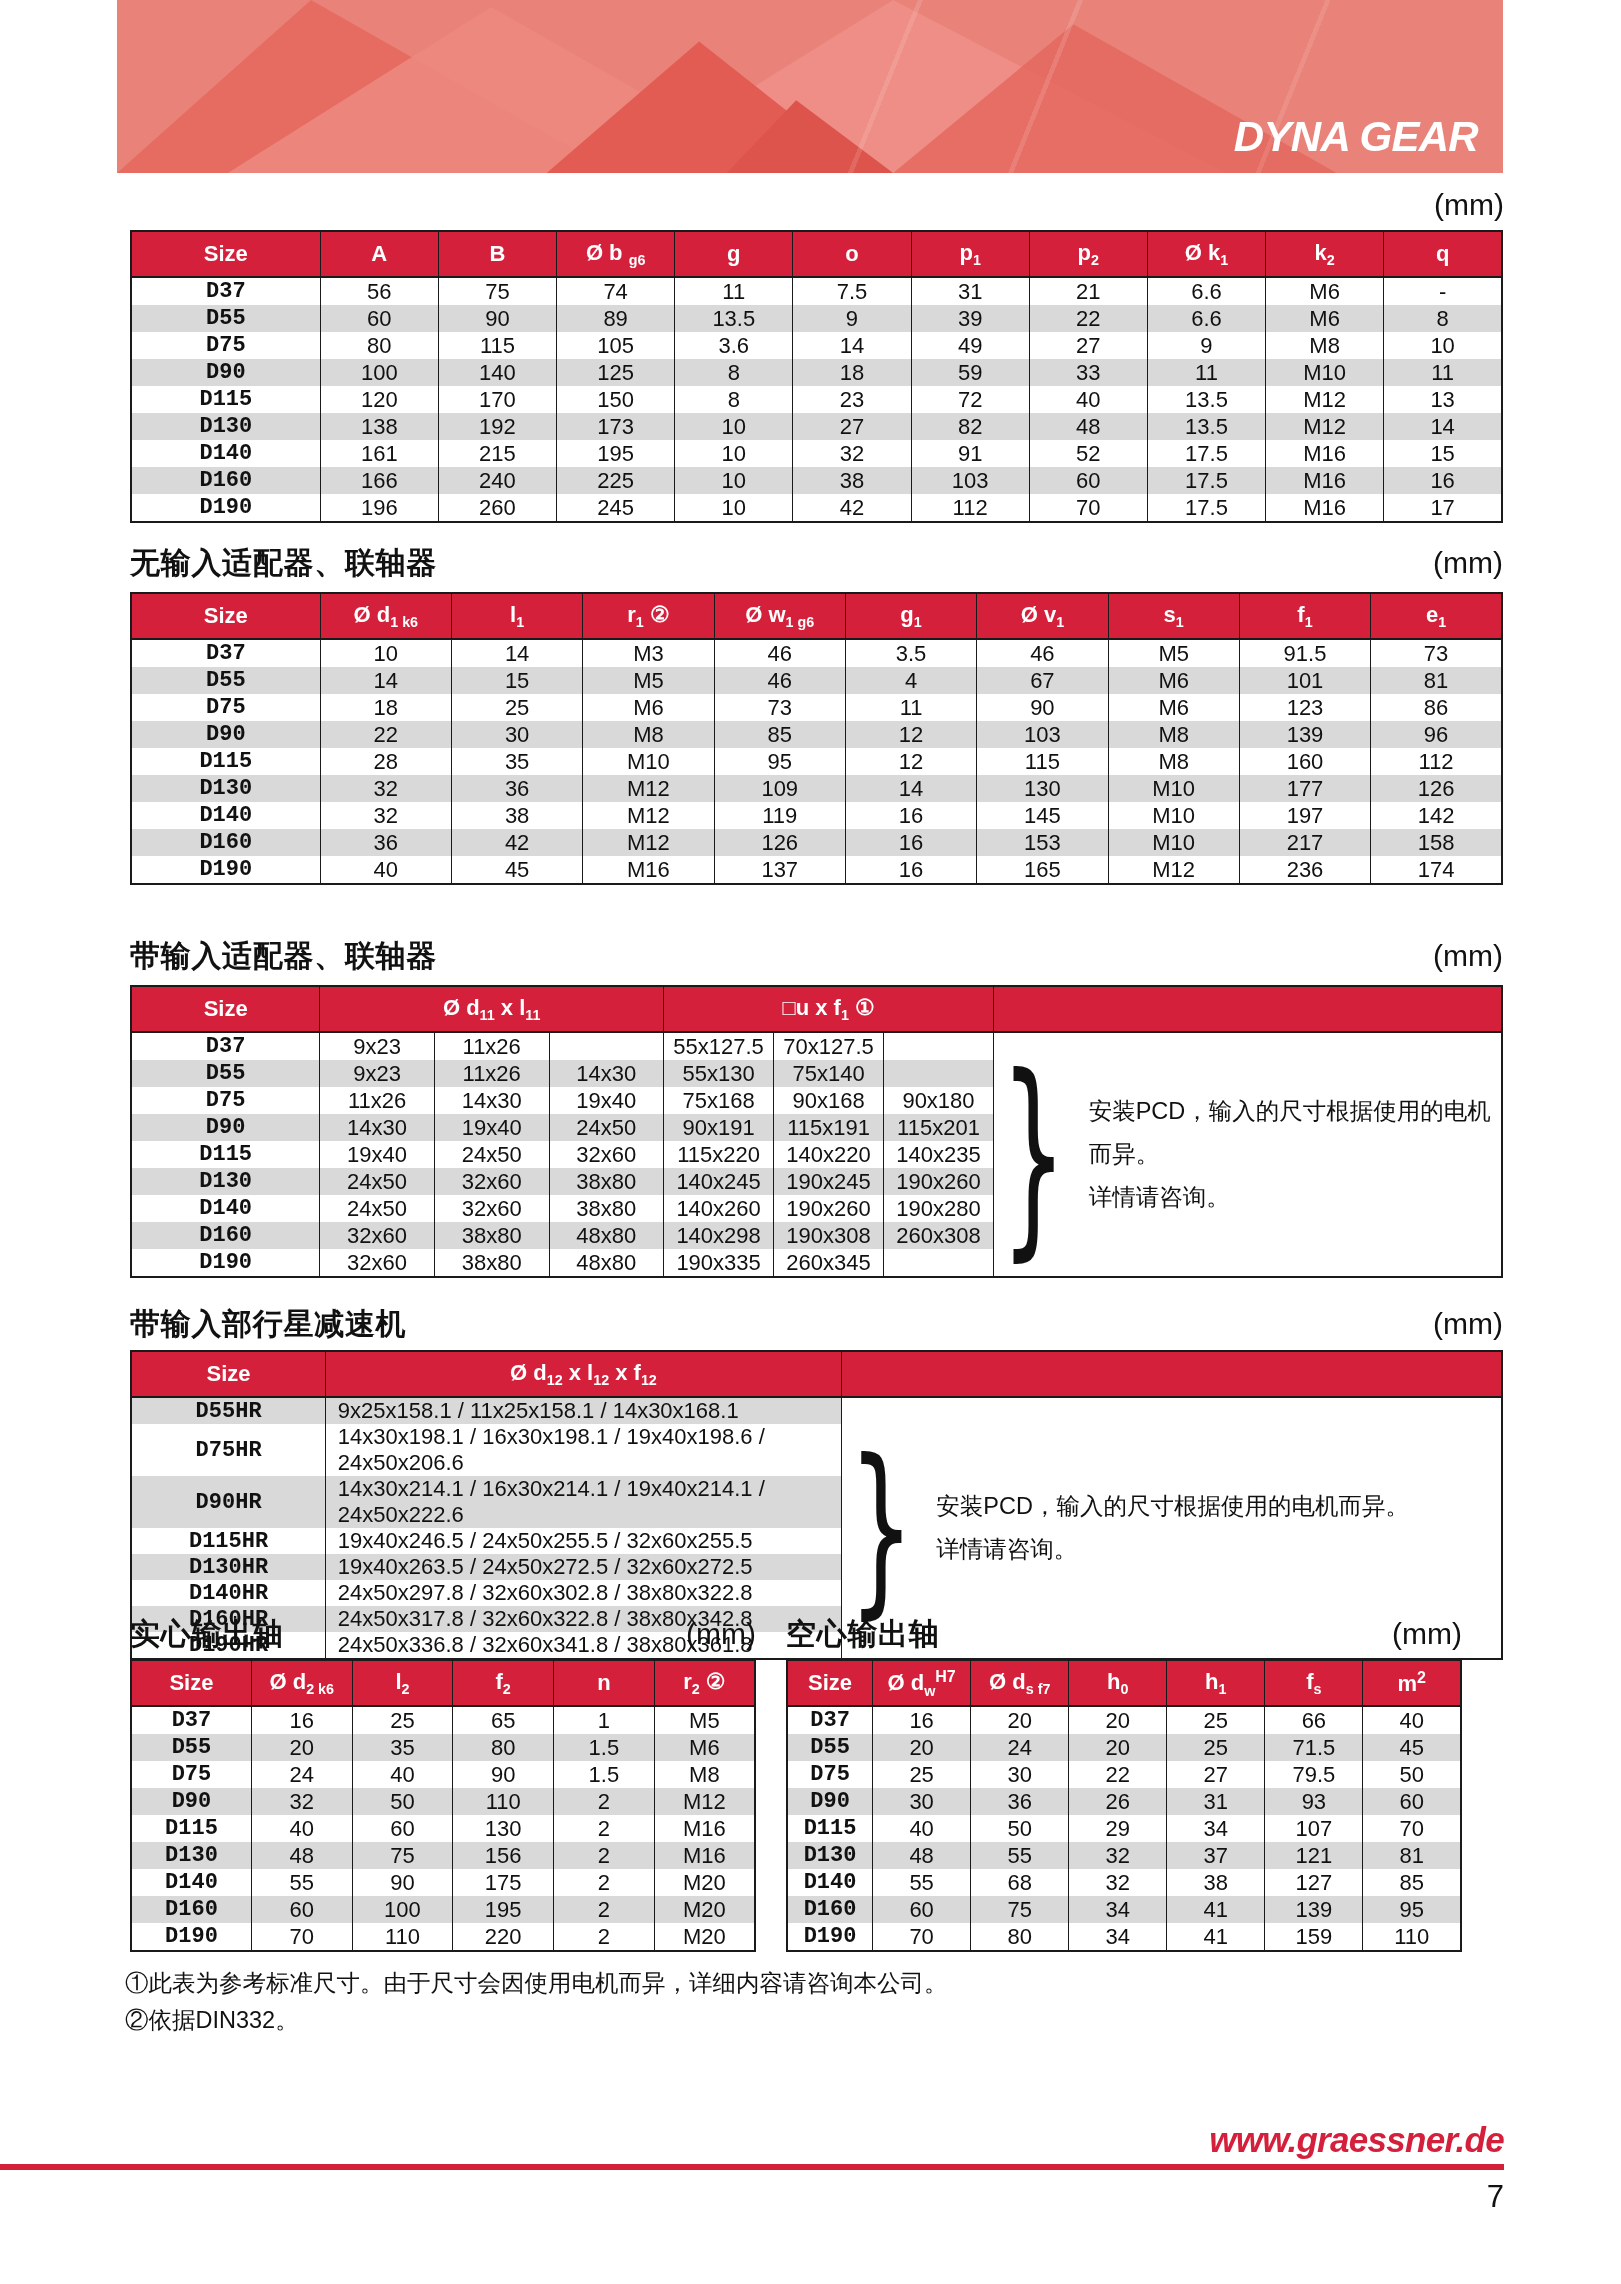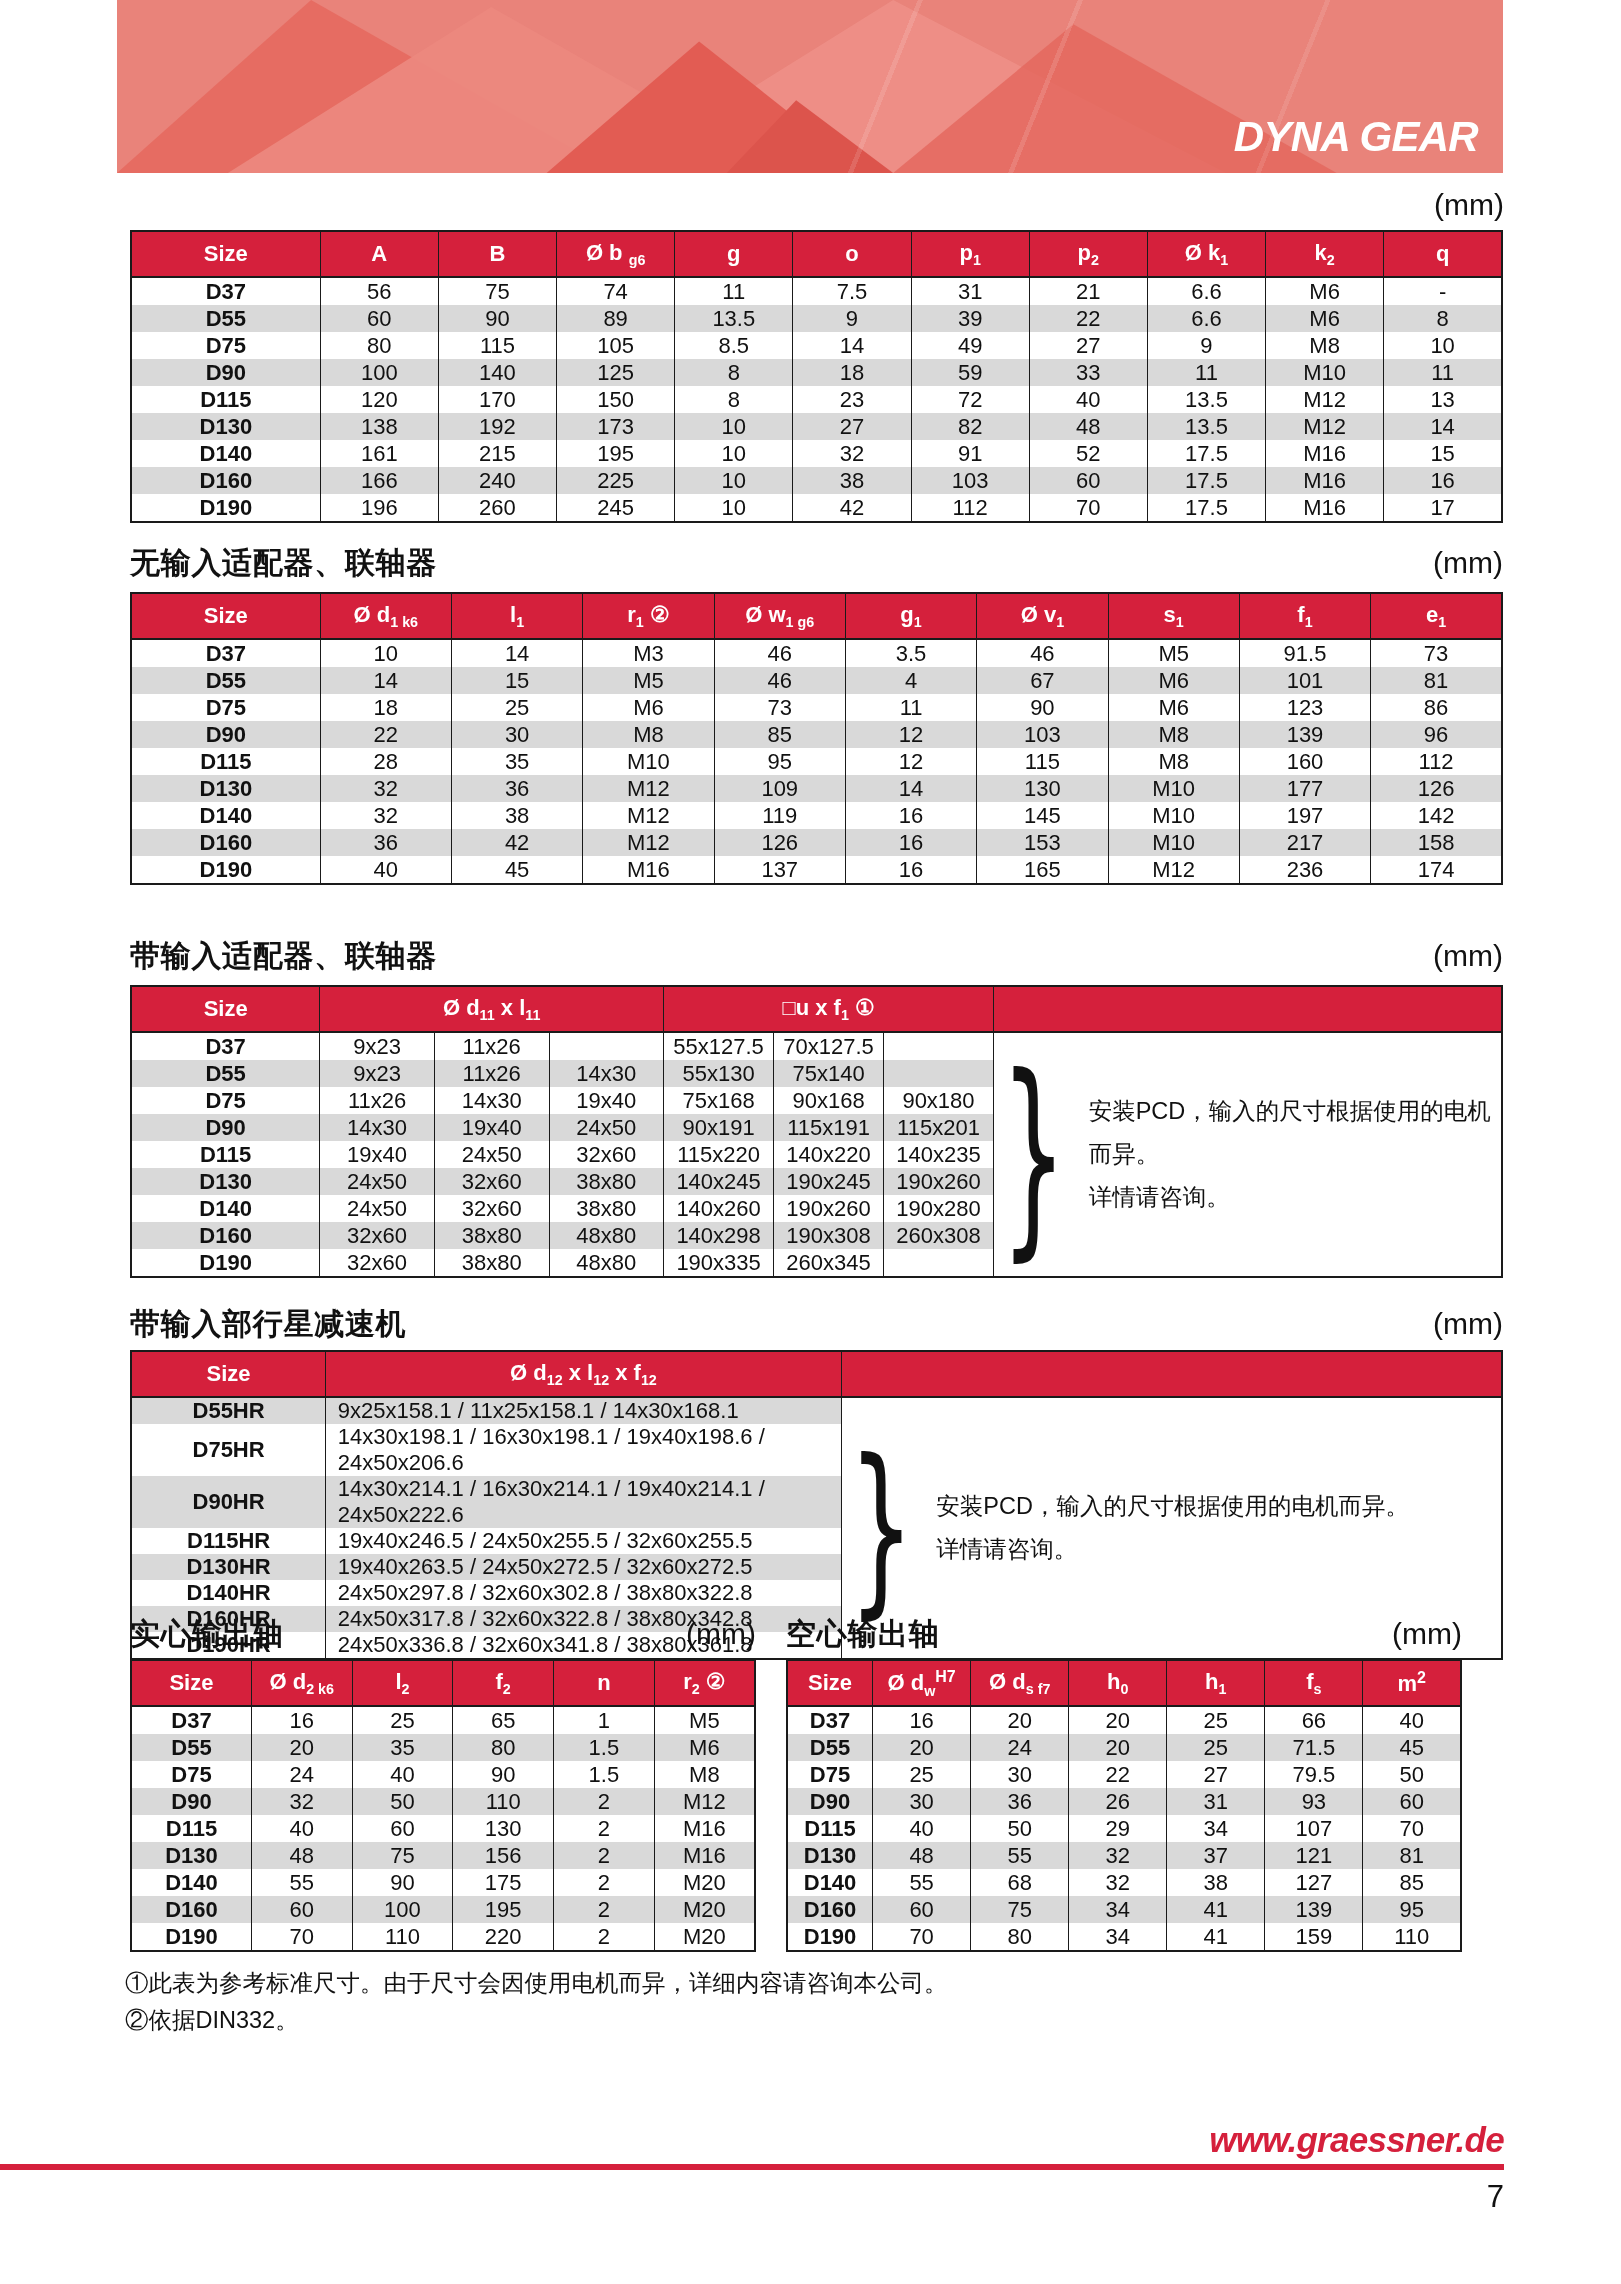--- a/index.html
+++ b/index.html
@@ -28,21 +28,21 @@
   .mm{font-size:30px;line-height:1.1;color:#111;}
   .mm-abs{position:absolute;right:118px;font-size:30px;}
   
   .tbl{position:absolute;left:130px;width:1373px;}
   .dt{border-collapse:collapse;table-layout:fixed;width:100%;border:2px solid #1a1a1a;}
   .dt th,.dt td{border-right:1.3px solid #1a1a1a;text-align:center;vertical-align:middle;font-size:22px;padding:0;}
   .dt th:last-child,.dt td:last-child{border-right:none;}
   .dt thead th{background:#d5203c;color:#fff;font-weight:bold;height:44px;border-bottom:2px solid #1a1a1a;}
   .dt tbody td,.dt tbody th{height:27px;}
   .t4tbl .dt tbody td,.t4tbl .dt tbody th{height:26px;}
-  .dt tbody th{font-weight:bold;}
+  .dt tbody th{font-weight:bold;font-family:Liberation Mono, monospace;}
   .stripe-even tr:nth-child(even){background:#d9d9d9;}
   .stripe-odd tr:nth-child(odd){background:#d9d9d9;}
   .dt sub{font-size:14.3px;}
   .dt sup{font-size:16px;}
   td.data-left{text-align:left;padding-left:11.7px;}
   td.note-cell{background:#fff;border-left:1.3px solid #1a1a1a;overflow:visible;}
   .note-wrap{display:flex;align-items:center;height:100%;padding-left:6.5px;}
   .brace{display:inline-block;font-family:"DejaVu Sans",sans-serif;font-size:104px;line-height:1;font-weight:400;color:#111;transform:scaleY(2.05);transform-origin:center;}
   .n8 .brace{transform:scaleY(1.78);}
   .note-text{margin-left:22px;font-size:23.5px;line-height:43px;text-align:left;color:#111;}
@@ -127,21 +127,21 @@
           <td>22</td>
           <td>6.6</td>
           <td>M6</td>
           <td>8</td>
         </tr>
         <tr>
           <th>D75</th>
           <td>80</td>
           <td>115</td>
           <td>105</td>
-          <td>8.5</td>
+          <td>3.6</td>
           <td>14</td>
           <td>49</td>
           <td>27</td>
           <td>9</td>
           <td>M8</td>
           <td>10</td>
         </tr>
         <tr>
           <th>D90</th>
           <td>100</td>

